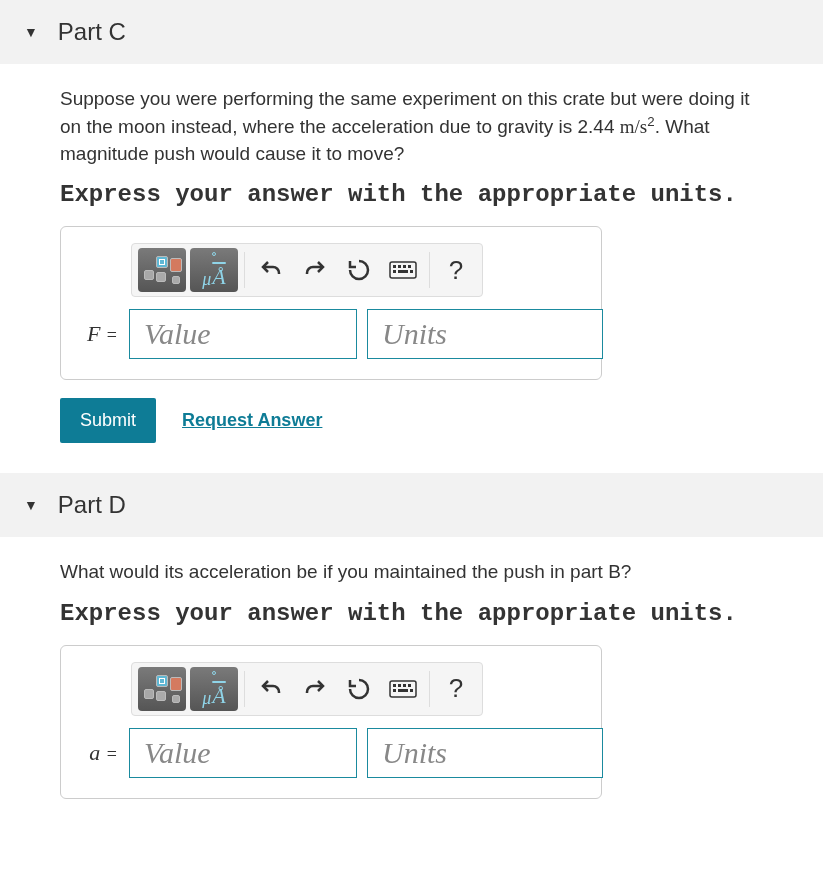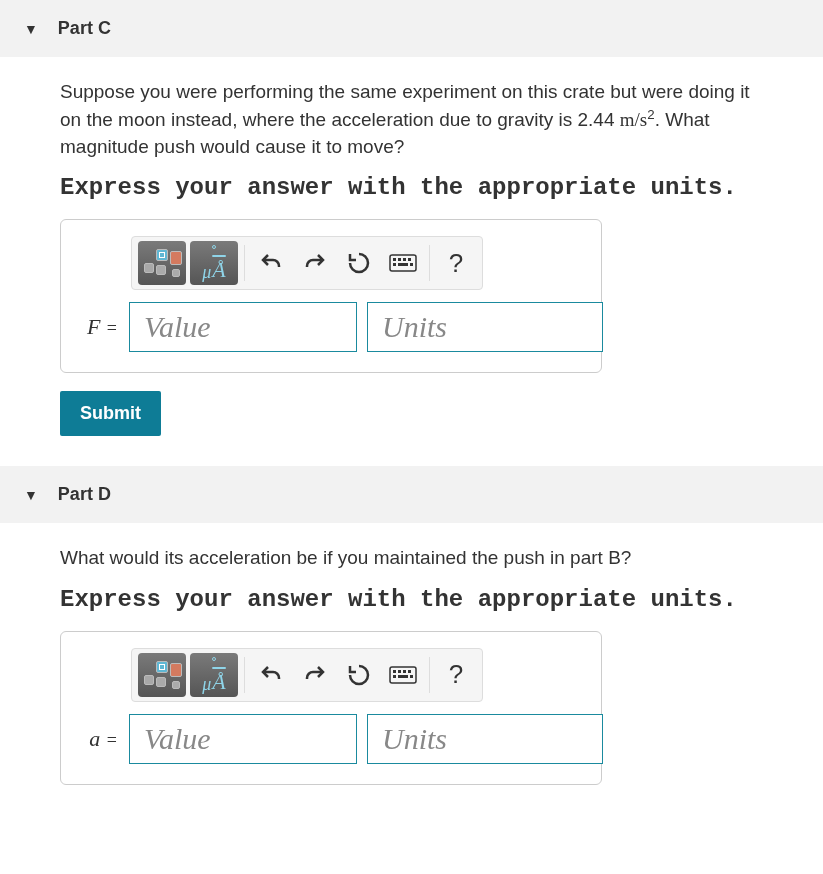--- a/index.html
+++ b/index.html
@@ -21,22 +21,22 @@
     display: flex;
     align-items: center;
     cursor: pointer;
   }
   .part-header .caret {
     font-size: 14px;
     margin-right: 20px;
     color: #333;
   }
   .part-header .title {
-    font-weight: bold;
-    font-size: 18px;
+    font-weight: normal;
+    font-size: 24px;
   }
   .part-body {
     padding: 22px 60px 10px 60px;
   }
   .question-text {
     font-size: 19px;
     line-height: 1.4;
     margin-bottom: 14px;
   }
   .question-text .unit-frac {
@@ -157,21 +157,20 @@
     gap: 26px;
   }
   .submit-btn {
     background: #0e7c96;
     color: #fff;
     border: none;
     padding: 12px 20px;
     font-size: 18px;
     cursor: pointer;
     border-radius: 2px;
-    font-weight: bold;
   }
   .request-link {
     color: #0e7c96;
     font-weight: bold;
     text-decoration: underline;
     font-size: 18px;
     cursor: pointer;
   }
   sup { font-size: 0.7em; }
 </style>
@@ -244,20 +243,21 @@
 
       <div class="input-row">
         <span class="var-label"><span style="font-style:italic">F</span><span class="eq"> =</span></span>
         <input class="text-input value-input" placeholder="Value" style="">
         <input class="text-input units-input" placeholder="Units" style="">
       </div>
     </div>
 
     <div class="actions">
       <button class="submit-btn">Submit</button>
+      <a class="request-link">Request Answer</a>
     </div>
   </div>
 </div>
 
 <div class="part">
   <div class="part-header">
     <span class="caret">▼</span>
     <span class="title">Part D</span>
   </div>
   <div class="part-body">

